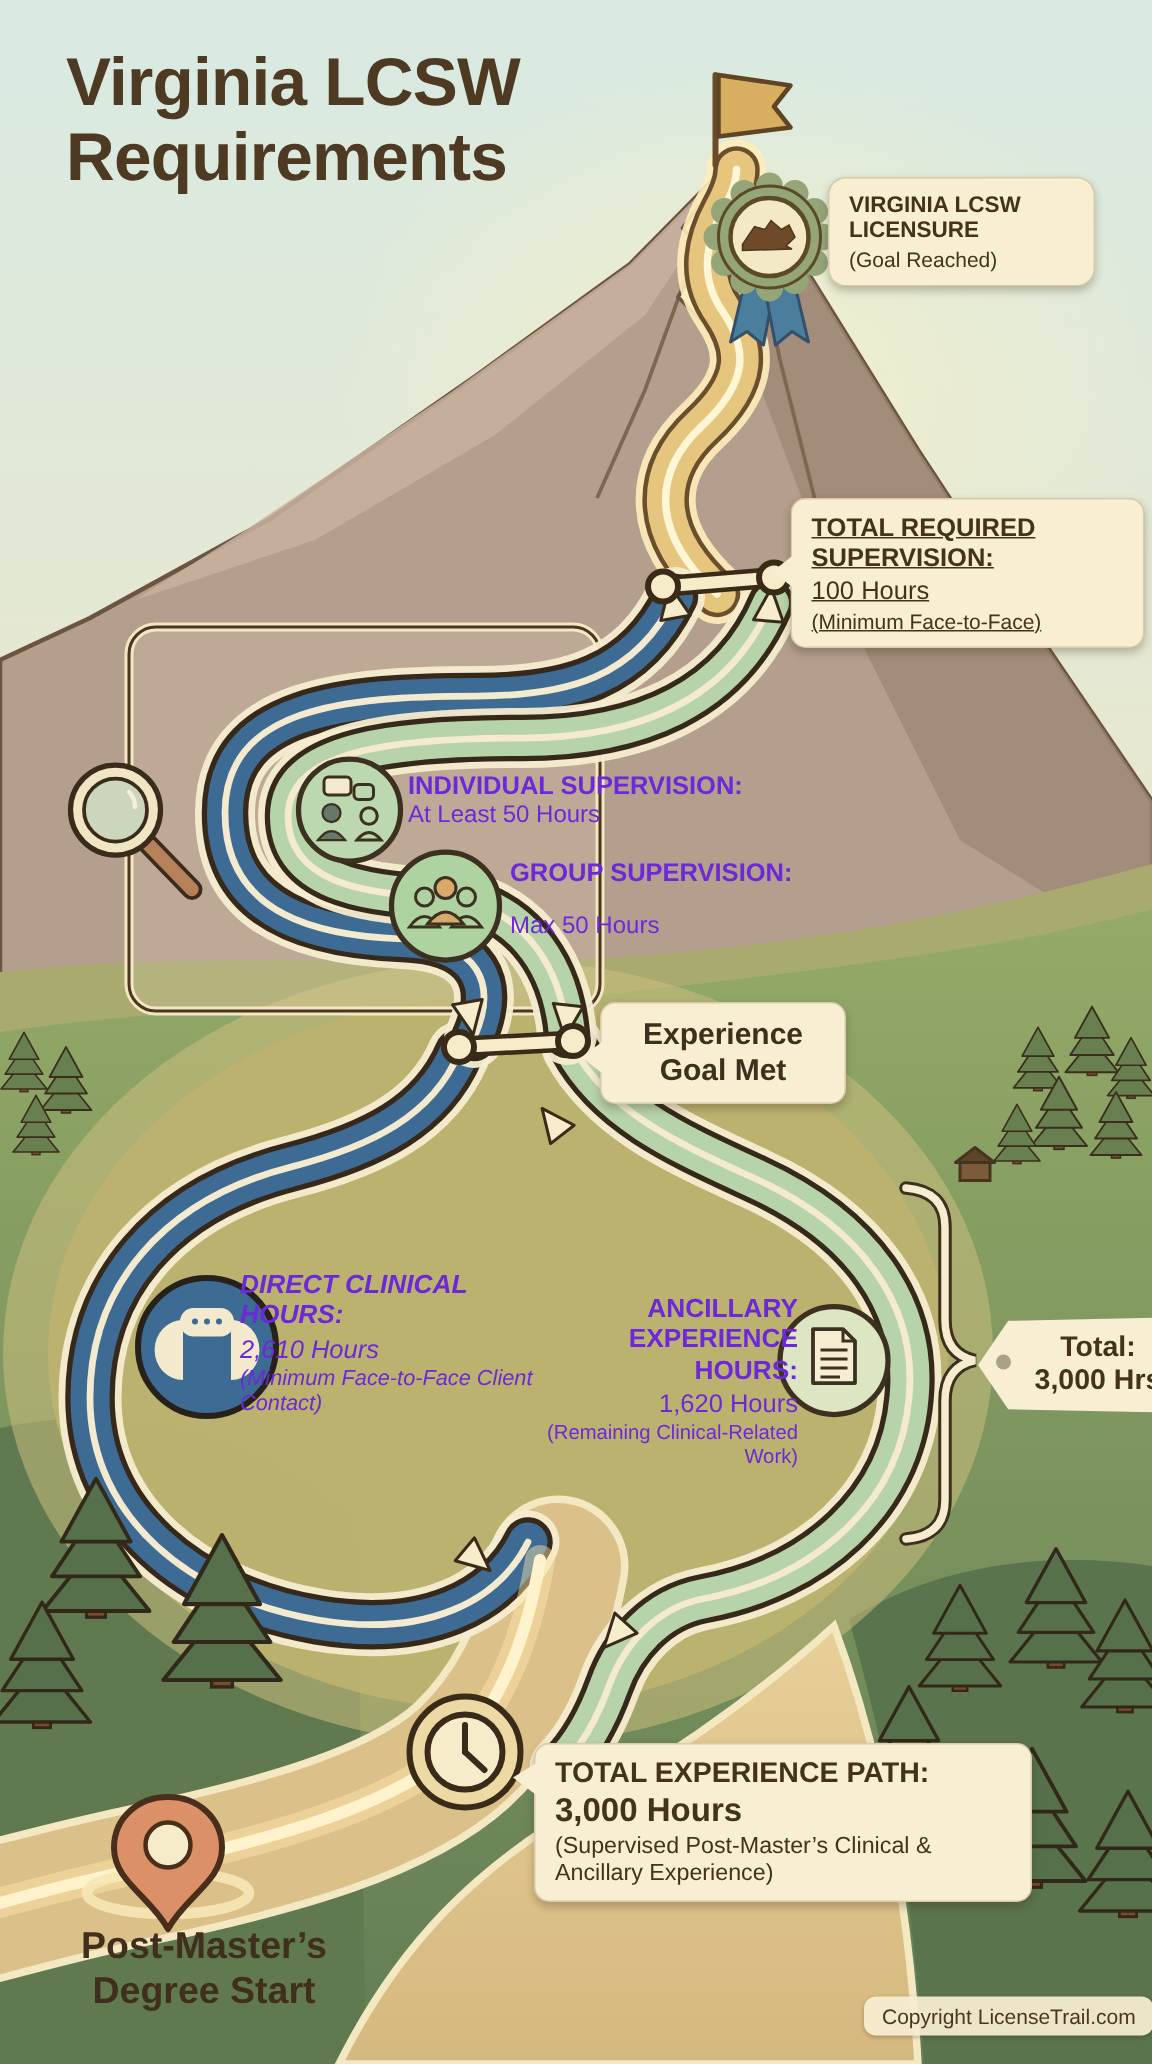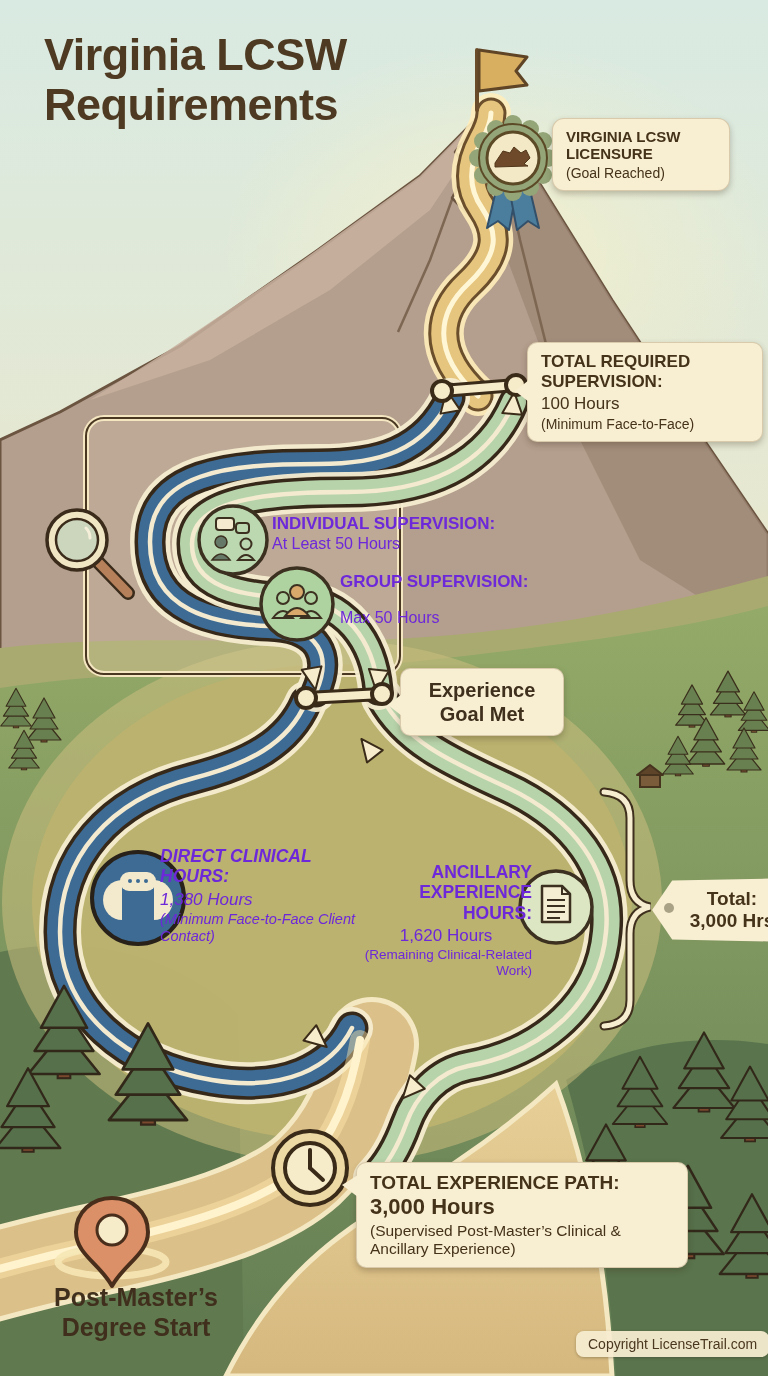--- a/index.html
+++ b/index.html
@@ -304,21 +304,21 @@
   </g>
 </svg>
 
 <div id="title">Virginia LCSW Requirements</div>
 
 <div class="label-box" id="badge-box" style="left:552px;top:118px;width:150px;border-radius:12px;">
   <div class="h" style="font-size:15px;">VIRGINIA LCSW LICENSURE</div>
   <div class="n" style="font-size:14px;margin-top:2px;">(Goal Reached)</div>
 </div>
 
-<div class="label-box ptr-left" style="left:527px;top:342px;width:208px;">
+<div class="label-box ptr-left" style="left:527px;top:332px;width:208px;text-decoration:underline;">
   <div class="h" style="font-size:17px;">TOTAL REQUIRED SUPERVISION:</div>
   <div class="v" style="font-size:17px;margin-top:2px;">100 Hours</div>
   <div class="n" style="font-size:14px;margin-top:1px;">(Minimum Face-to-Face)</div>
 </div>
 
 <div class="float-label" style="left:272px;top:514px;width:290px;">
   <div class="h" style="font-size:17px;">INDIVIDUAL SUPERVISION:</div>
   <div class="v" style="font-size:16px;">At Least 50 Hours</div>
 </div>
 
@@ -326,27 +326,27 @@
   <div class="h" style="font-size:17px;">GROUP SUPERVISION:</div>
   <div class="v" style="font-size:16px;margin-top:16px;">Max 50 Hours</div>
 </div>
 
 <div class="label-box ptr-left" id="goal-box" style="left:400px;top:668px;">
   <div>Experience Goal Met</div>
 </div>
 
 <div class="float-label" style="left:160px;top:846px;width:215px;font-style:italic;">
   <div class="h" style="font-size:17.5px;width:190px;">DIRECT CLINICAL HOURS:</div>
-  <div class="v" style="font-size:17px;margin-top:2px;">1,380 Hours</div>
+  <div class="v" style="font-size:17px;margin-top:2px;">2,610 Hours</div>
   <div class="n" style="font-size:14.5px;margin-top:1px;">(Minimum Face-to-Face Client Contact)</div>
 </div>
 
 <div class="float-label" style="left:360px;top:862px;width:172px;text-align:right;">
   <div class="h" style="font-size:17.5px;">ANCILLARY EXPERIENCE HOURS:</div>
-  <div class="v" style="font-size:17px;margin-top:2px;text-align:center;">1,620 Hours</div>
+  <div class="v" style="font-size:17px;margin-top:2px;">1,620 Hours</div>
   <div class="n" style="font-size:13.5px;margin-top:1px;">(Remaining Clinical-Related Work)</div>
 </div>
 
 <div id="tag-box">
   <div class="h" style="font-size:19px;">Total:</div>
   <div class="h" style="font-size:19px;">3,000 Hrs</div>
 </div>
 <div id="tag-hole"></div>
 
 <div class="label-box ptr-left-top" style="left:356px;top:1162px;width:304px;">

